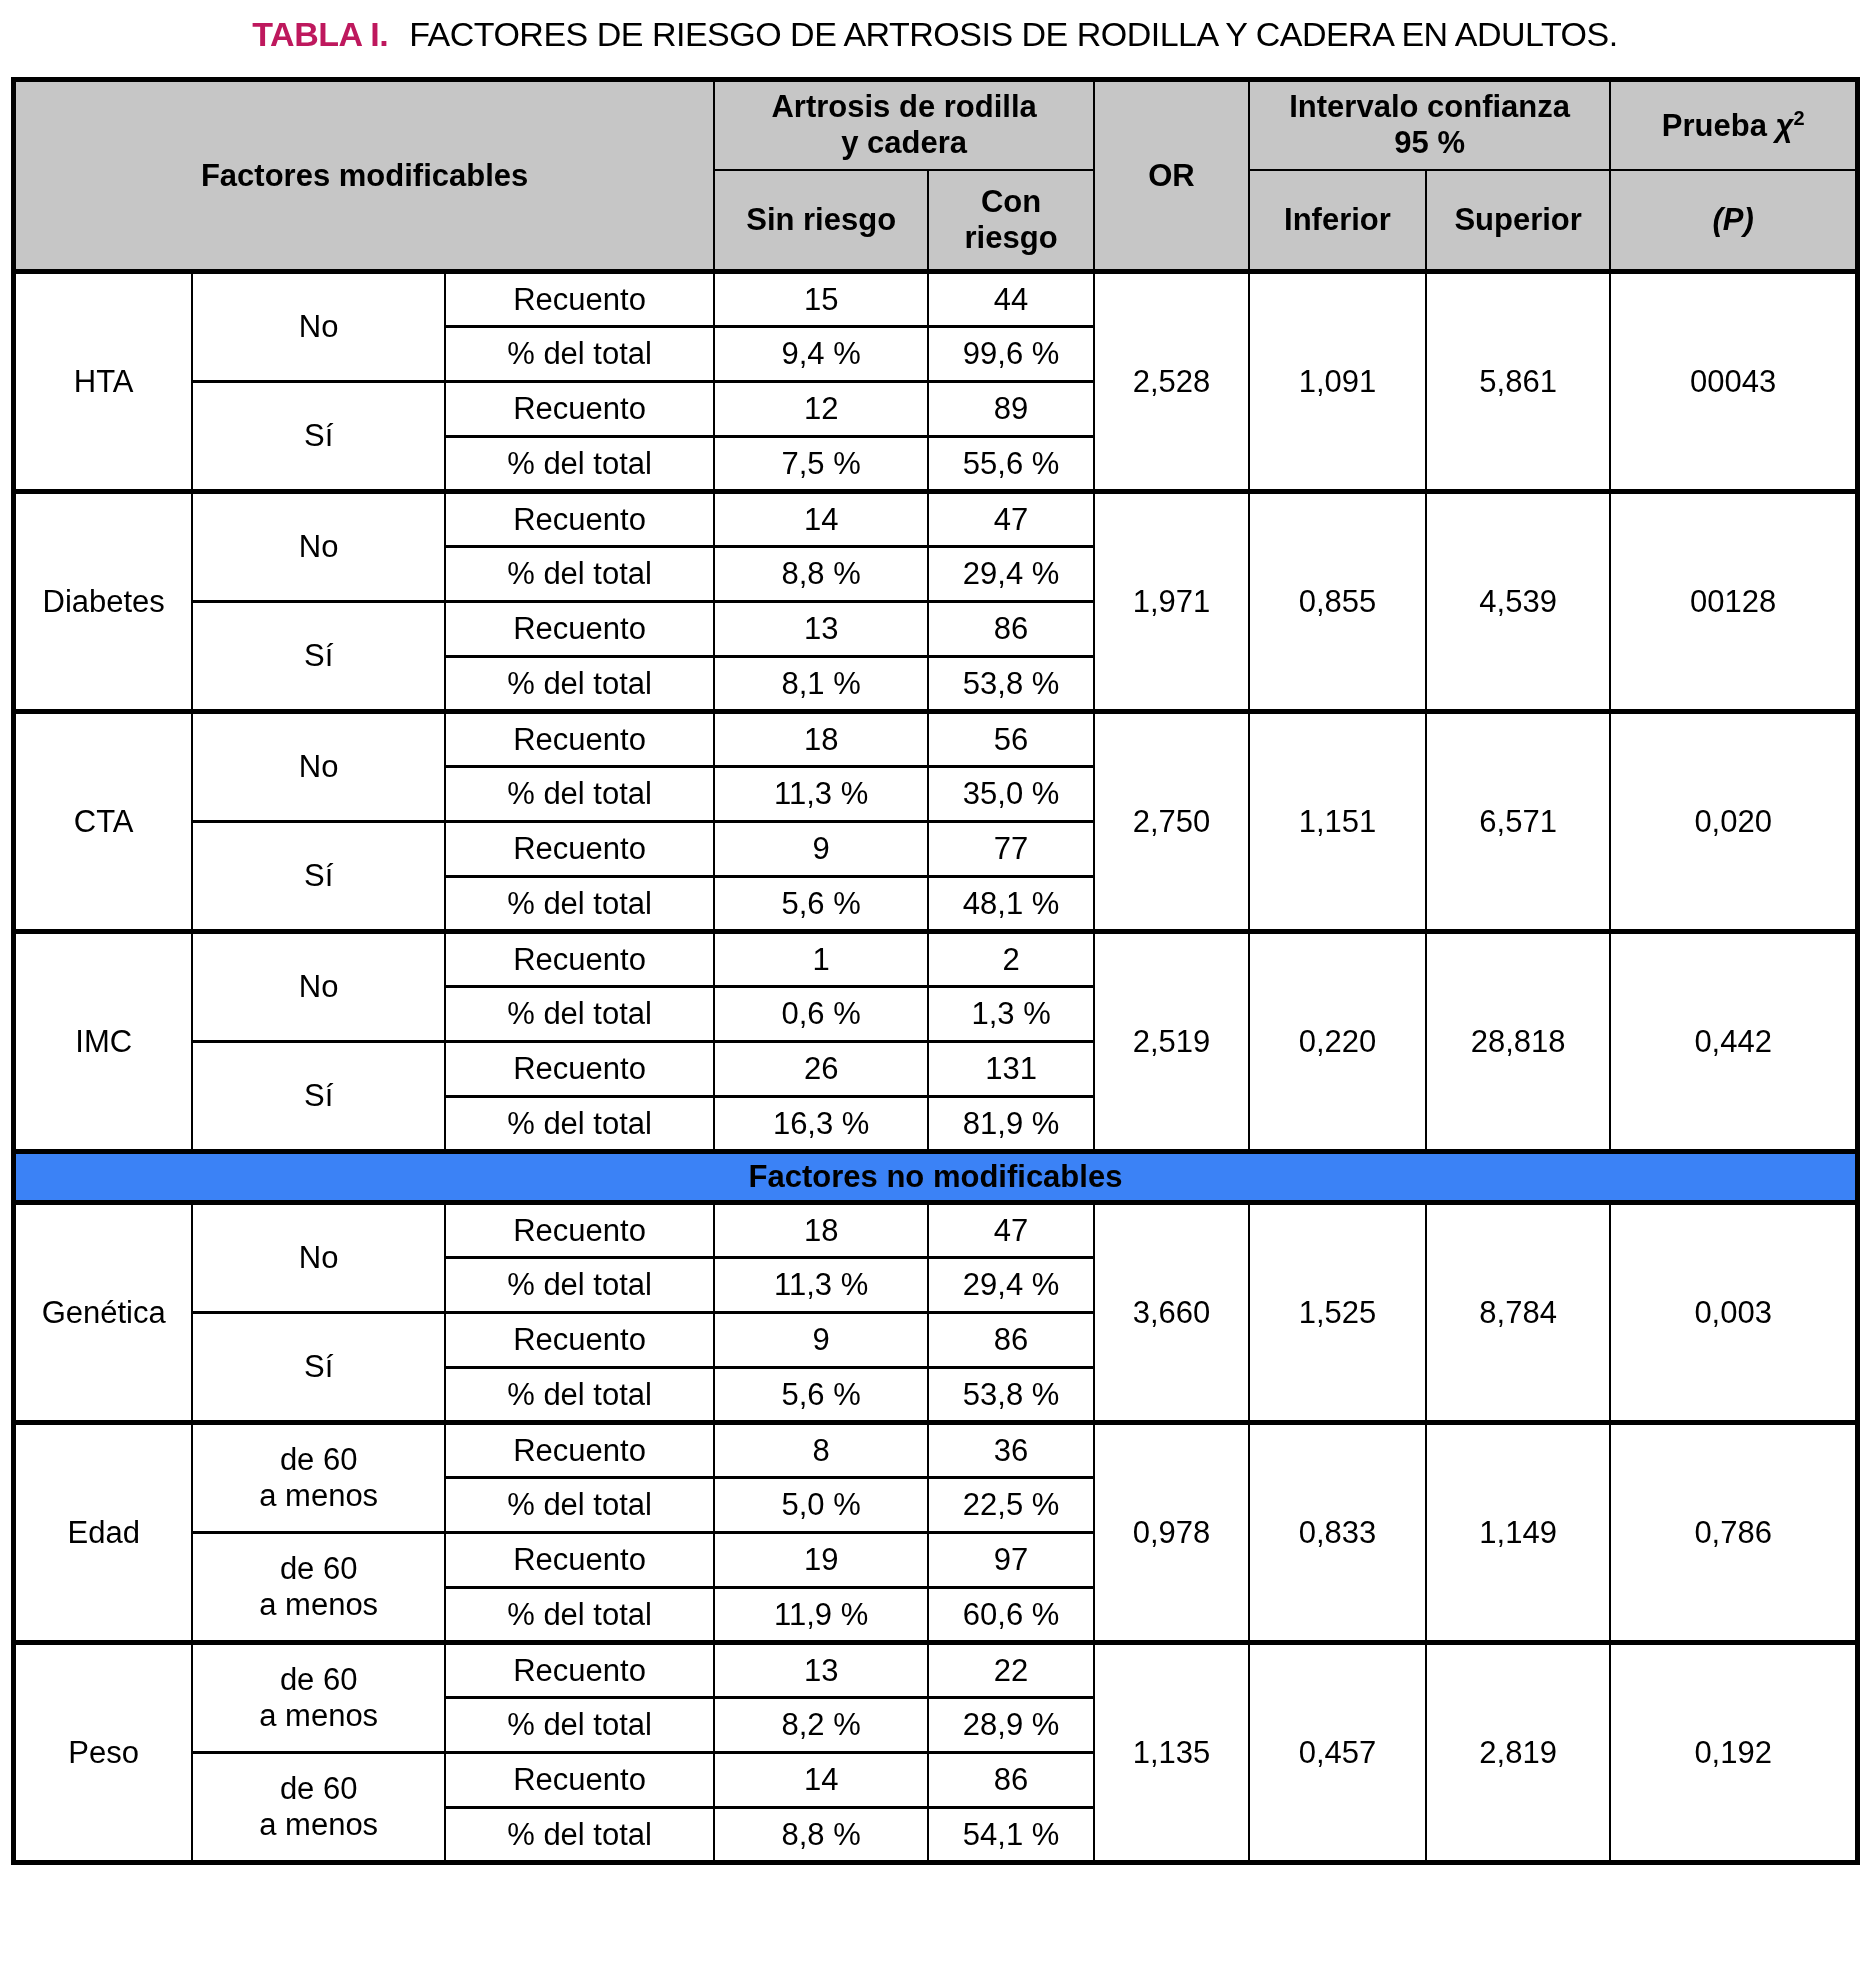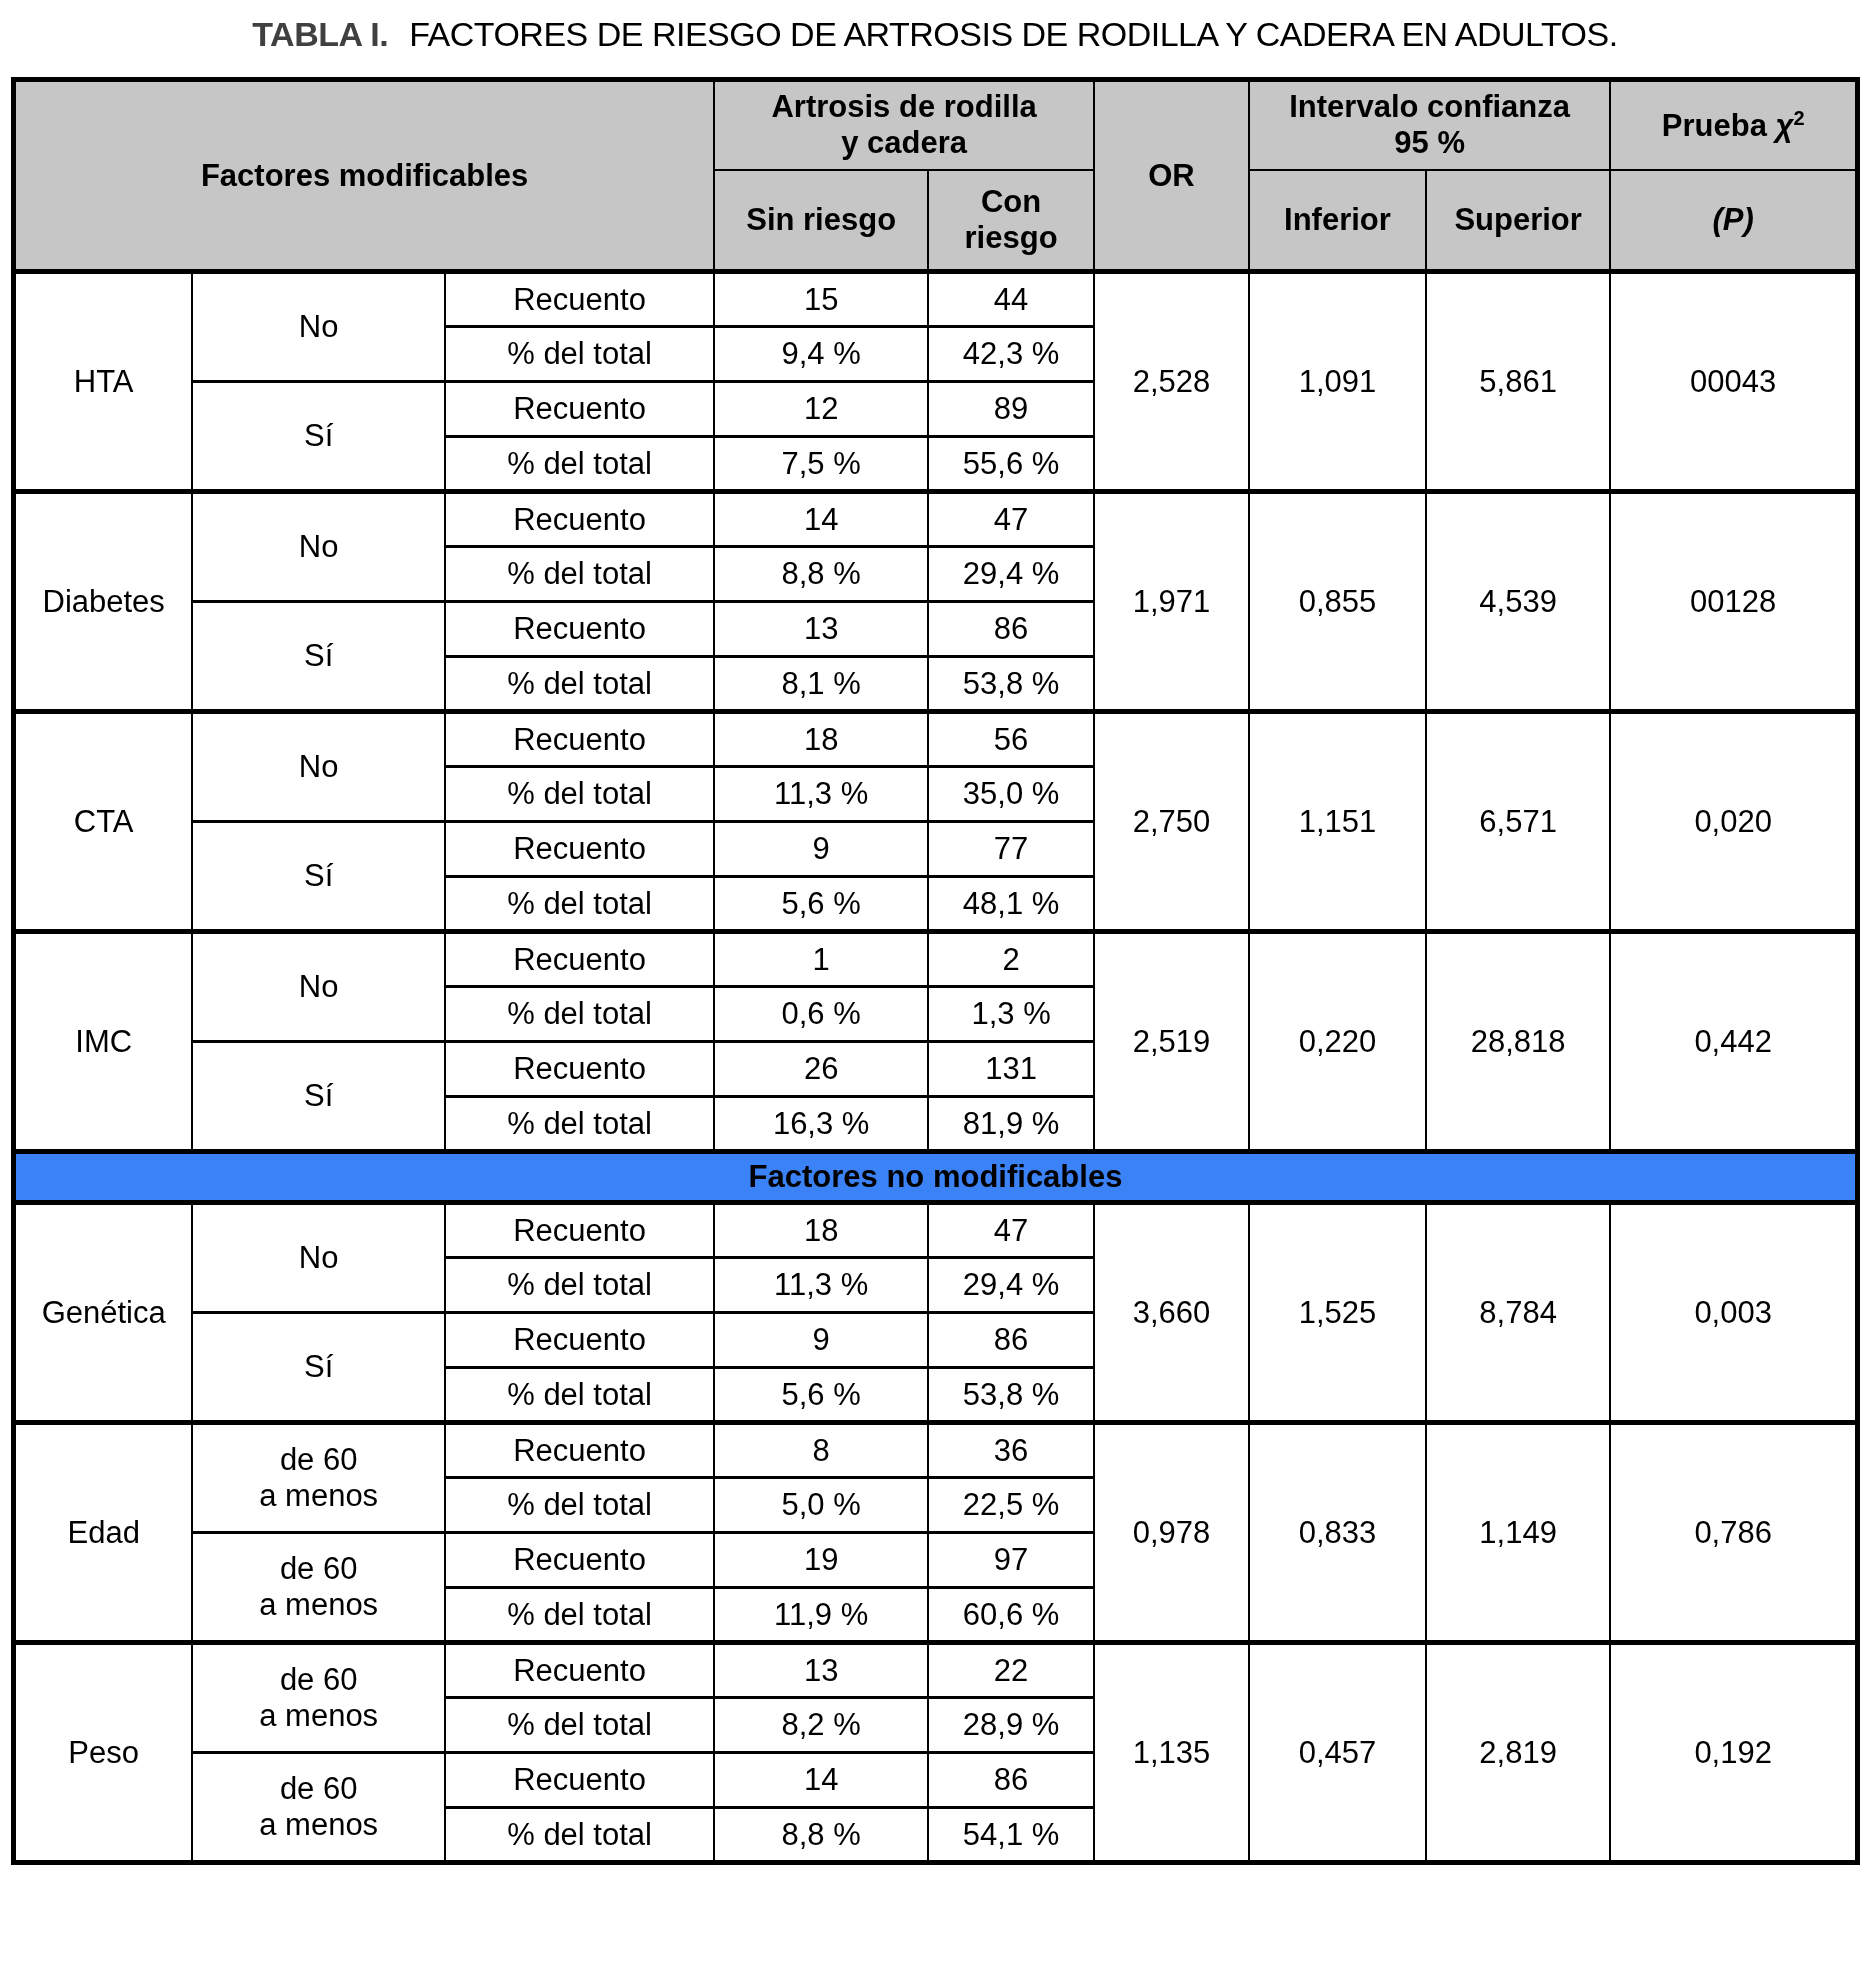--- a/index.html
+++ b/index.html
@@ -8,21 +8,21 @@
     width: 1870px; height: 1970px;
     position: relative;
     font-family: "Liberation Sans", sans-serif;
     color: #000;
   }
   .title {
     position: absolute; top: 14.6px; left: 0; width: 100%;
     text-align: center; font-size: 34px; letter-spacing: -0.5px;
     white-space: nowrap;
   }
-  .title .tlabel { color: #404040; font-weight: bold; margin-right: 21px; }
+  .title .tlabel { color: #be185d; font-weight: bold; margin-right: 21px; }
   table.risk {
     position: absolute; top: 77px; left: 11px;
     width: 1849px;
     border-collapse: collapse; table-layout: fixed;
     border: 5.5px solid #000;
   }
   th, td {
     border: 2.7px solid #000;
     text-align: center; vertical-align: middle;
     font-size: 31px; font-weight: normal;
@@ -91,21 +91,21 @@
       <td>15</td>
       <td>44</td>
       <td rowspan="4">2,528</td>
       <td rowspan="4">1,091</td>
       <td rowspan="4">5,861</td>
       <td rowspan="4">00043</td>
     </tr>
     <tr>
       <td>% del total</td>
       <td>9,4 %</td>
-      <td>42,3 %</td>
+      <td>99,6 %</td>
     </tr>
     <tr>
       <td rowspan="2">Sí</td>
       <td>Recuento</td>
       <td>12</td>
       <td>89</td>
     </tr>
     <tr>
       <td>% del total</td>
       <td>7,5 %</td>

